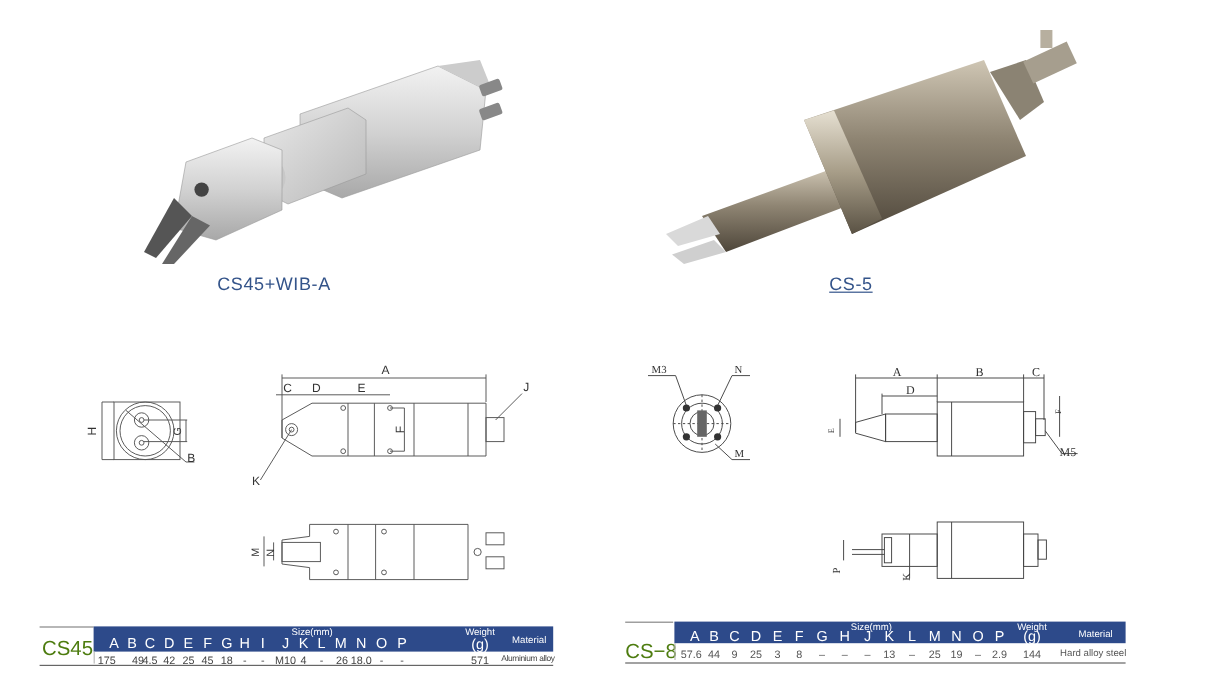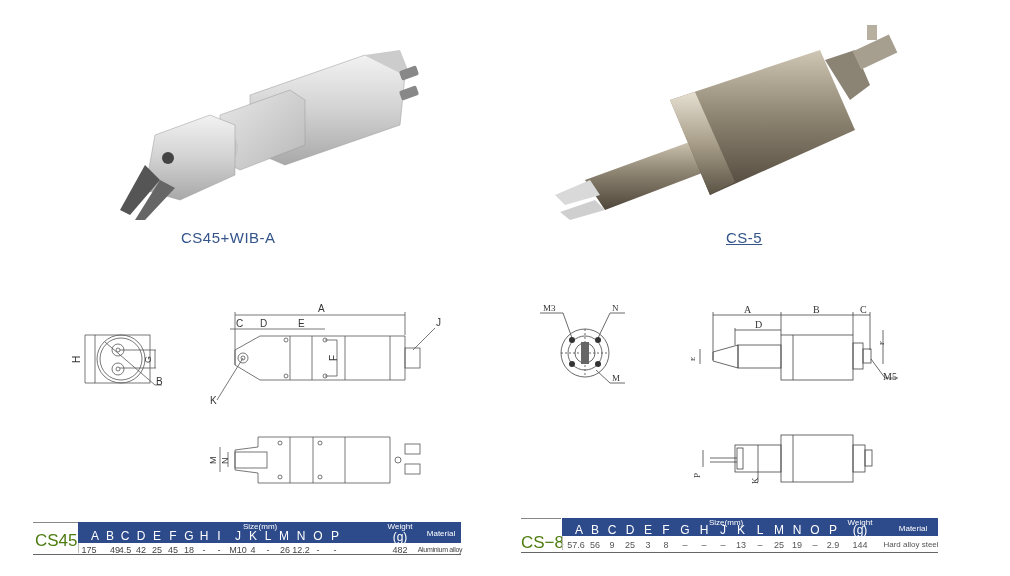--- a/index.html
+++ b/index.html
@@ -74,21 +74,21 @@
   <polygon points="125,70 275,20 310,100 165,165" fill="url(#brass)"></polygon>
   <polygon points="125,70 150,62 190,152 165,165" fill="url(#brass2)"></polygon>
 
   <polygon points="280,30 310,20 325,55 305,70" fill="#8b8373"></polygon>
   <rect x="310" y="12" width="40" height="20" fill="#a69e8e" transform="rotate(-25 330 22)"></rect>
   <rect x="322" y="-5" width="10" height="15" fill="#b7af9f"></rect>
 
   <polygon points="10,165 45,150 55,165 20,175" fill="#d9d9d9"></polygon>
   <polygon points="15,182 50,170 60,180 25,190" fill="#cfcfcf"></polygon>
 </svg>
-<div class="abs caption" style="left:726px;top:229px;text-decoration:underline;">CS-5</div>
+<div class="abs caption" style="left:691px;top:229px;text-decoration:underline;">CS-5</div>
 
 <svg style="left:60px;top:320px;" width="120" height="80" viewBox="0 0 120 80">
   <g fill="none" stroke="#555" stroke-width="0.8">
     <rect x="35" y="15" width="55" height="48"></rect>
     <circle cx="61" cy="39" r="24"></circle>
     <circle cx="61" cy="39" r="21"></circle>
     <circle cx="58" cy="30" r="6"></circle>
       <circle cx="58" cy="30" r="2"></circle>
     <circle cx="58" cy="49" r="6"></circle>
       <circle cx="58" cy="49" r="2"></circle>
@@ -278,24 +278,24 @@
     <div class="v" style="left:54px;width:18px;">42</div>
     <div class="v" style="left:70px;width:18px;">25</div>
     <div class="v" style="left:86px;width:18px;">45</div>
     <div class="v" style="left:102px;width:18px;">18</div>
     <div class="v" style="left:117px;width:18px;">-</div>
     <div class="v" style="left:132px;width:18px;">-</div>
     <div class="v" style="left:148px;width:24px;">M10</div>
     <div class="v" style="left:166px;width:18px;">4</div>
     <div class="v" style="left:181px;width:18px;">-</div>
     <div class="v" style="left:198px;width:18px;">26</div>
-    <div class="v" style="left:212px;width:22px;">12.2</div>
+    <div class="v" style="left:212px;width:22px;">18.0</div>
     <div class="v" style="left:231px;width:18px;">-</div>
     <div class="v" style="left:248px;width:18px;">-</div>
-    <div class="v" style="left:307px;width:30px;">482</div>
+    <div class="v" style="left:307px;width:30px;">571</div>
     <div class="v" style="left:338px;width:48px;font-size:7px;top:1px;letter-spacing:-0.3px;">Aluminium alloy</div>
   </div>
   <div class="botline" style="left:0;top:32px;width:428px;"></div>
 </div>
 
 <div class="spec" style="left:521px;top:518px;width:417px;height:34px;">
   <div class="topline" style="left:0;top:0;width:40px;"></div>
   <div class="model" style="left:0px;top:15px;">CS−8</div>
   <div class="hdr" style="left:41px;top:0;width:376px;height:18px;">
     <div class="sizelbl" style="left:147px;top:0px;">Size(mm)</div>
@@ -314,21 +314,21 @@
     <div class="col" style="left:228px;top:5px;width:14px;">N</div>
     <div class="col" style="left:246px;top:5px;width:14px;">O</div>
     <div class="col" style="left:264px;top:5px;width:14px;">P</div>
     <div class="wlbl" style="left:280px;top:0px;width:36px;">Weight</div>
     <div class="wunit" style="left:283px;top:5px;width:30px;">(g)</div>
     <div class="mat" style="left:326px;top:6px;width:50px;">Material</div>
   </div>
   <div class="vline" style="left:41px;top:18px;height:14px;"></div>
   <div class="row" style="left:41px;top:22px;width:376px;height:10px;color:#555;font-size:9px;">
     <div class="v" style="left:3px;width:22px;">57.6</div>
-    <div class="v" style="left:24px;width:18px;">56</div>
+    <div class="v" style="left:24px;width:18px;">44</div>
     <div class="v" style="left:41px;width:18px;">9</div>
     <div class="v" style="left:59px;width:18px;">25</div>
     <div class="v" style="left:77px;width:18px;">3</div>
     <div class="v" style="left:95px;width:18px;">8</div>
     <div class="v" style="left:114px;width:18px;">–</div>
     <div class="v" style="left:133px;width:18px;">–</div>
     <div class="v" style="left:152px;width:18px;">–</div>
     <div class="v" style="left:170px;width:18px;">13</div>
     <div class="v" style="left:189px;width:18px;">–</div>
     <div class="v" style="left:208px;width:18px;">25</div>

